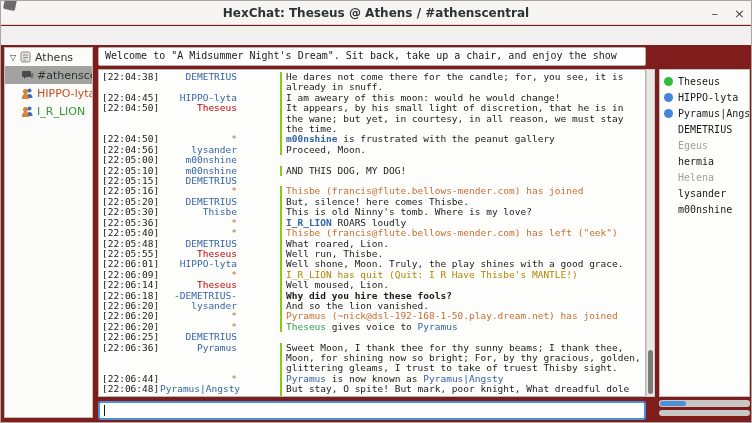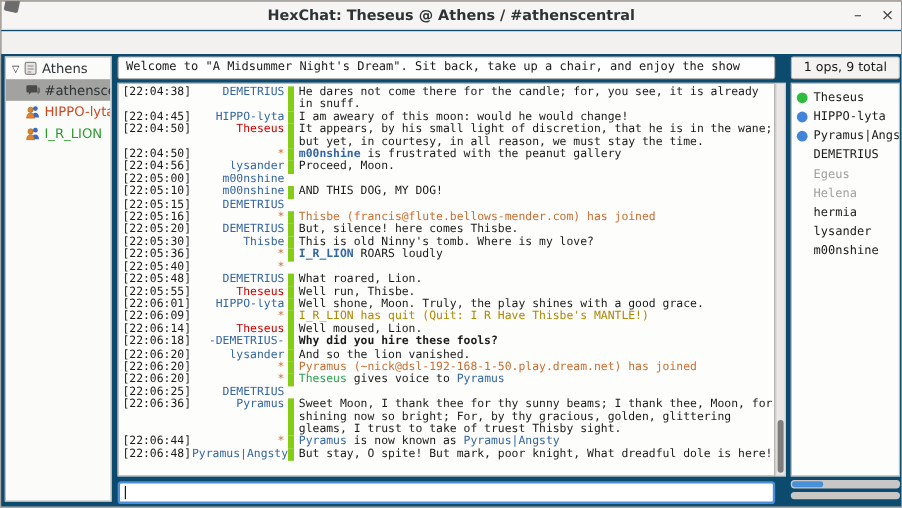--- a/index.html
+++ b/index.html
@@ -1,19 +1,19 @@
 <!DOCTYPE html>
 <html><head>
 <meta charset="utf-8">
 <style>
   * { margin:0; padding:0; box-sizing:border-box; }
   html,body { background:#d4d0cc; }
   .window {
     position:relative; width:752px; height:423px;
-    background:#0c4a6e; border:1px solid #a9a5a1;
+    background:#7f1d1d; border:1px solid #a9a5a1;
     font-family:"DejaVu Sans", sans-serif; color:#2e3436; overflow:hidden;
   }
   
   .titlebar {
     position:absolute; left:0; top:0; width:100%; height:24px;
     background:#f6f5f4; border-bottom:1px solid #dbd8d5;
     display:flex; align-items:center;
   }
   .app-icon { position:absolute; left:3px; top:-3px; width:12px; height:12px;
     background:#4a4a4a; border-radius:2px; transform:rotate(12deg); opacity:.8; }
@@ -47,21 +47,21 @@
   }
   .chat-area {
     position:absolute; left:97px; top:68px; width:548px; height:328px;
     background:#fdfdfc; border:1px solid #b9b7b4; overflow:hidden;
     font-family:"DejaVu Sans Mono", monospace; font-size:9.5px; line-height:10.4px;
     color:#1a1a1a; padding:2px 0 0 3px;
   }
   .msg-row { display:flex; align-items:stretch; }
   .msg-ts { width:58px; flex-shrink:0; white-space:nowrap; }
   .msg-nick { width:80px; flex-shrink:0; text-align:right; padding-right:3px; white-space:nowrap; overflow:hidden; }
-  .msg-body { flex:1; border-left:5px solid #84cc16; padding-left:4px; word-wrap:break-word; min-width:0; }
+  .msg-body { flex:1; border-left:2px solid #84cc16; padding-left:4px; word-wrap:break-word; min-width:0;margin-left:40px; }
   .vscroll {
     position:absolute; left:645px; top:68px; width:9px; height:328px;
     background:#e9e8e6; border:1px solid #cfcdca;
   }
   .vscroll-thumb { position:absolute; left:1px; width:5px; top:280px; height:44px;
     background:#7d7d7d; border-radius:3px; }
   .input-box {
     position:absolute; left:97px; top:400px; width:548px; height:19px;
     background:#ffffff; border:2px solid #4a90d9; border-radius:3px;
     font-family:"DejaVu Sans Mono", monospace; font-size:10px; padding:1px 4px;
@@ -211,20 +211,21 @@
         <span class="msg-body"><span style="color: rgb(26, 26, 26);">This is old Ninny's tomb. Where is my love?</span></span>
       </div>
       <div class="msg-row">
         <span class="msg-ts">[22:05:36]</span>
         <span class="msg-nick" style="color: rgb(200, 110, 50);">*</span>
         <span class="msg-body"><span style="color: rgb(52, 101, 164); font-weight: bold;">I_R_LION</span><span style="color: rgb(26, 26, 26);"> ROARS loudly</span></span>
       </div>
       <div class="msg-row">
         <span class="msg-ts">[22:05:40]</span>
         <span class="msg-nick" style="color: rgb(200, 110, 50);">*</span>
+        <span class="msg-body"><span style="color: rgb(200, 110, 50);">Thisbe (francis@flute.bellows-mender.com) has left ("eek")</span></span>
       </div>
       <div class="msg-row">
         <span class="msg-ts">[22:05:48]</span>
         <span class="msg-nick" style="color: rgb(52, 101, 164);">DEMETRIUS</span>
         <span class="msg-body"><span style="color: rgb(26, 26, 26);">What roared, Lion.</span></span>
       </div>
       <div class="msg-row">
         <span class="msg-ts">[22:05:55]</span>
         <span class="msg-nick" style="color: rgb(204, 0, 0);">Theseus</span>
         <span class="msg-body"><span style="color: rgb(26, 26, 26);">Well run, Thisbe.</span></span>
@@ -286,21 +287,20 @@
   </div>
   <div class="vscroll">
     <div class="vscroll-thumb"></div>
   </div>
 
   <div class="input-box">
     <span class="caret"></span>
     <span></span>
   </div>
 
-  <div class="ops-header">1 ops, 9 total</div>
   <div class="userlist">
     <div class="user-row">
         <span class="user-dot" style="background: rgb(46, 188, 60);"></span>
         <span class="user-name">Theseus</span>
       </div>
       <div class="user-row">
         <span class="user-dot" style="background: rgb(66, 133, 216);"></span>
         <span class="user-name">HIPPO-lyta</span>
       </div>
       <div class="user-row">
@@ -308,27 +308,27 @@
         <span class="user-name">Pyramus|Angsty</span>
       </div>
       <div class="user-row">
         <span class="user-dot" style="visibility: hidden;"></span>
         <span class="user-name">DEMETRIUS</span>
       </div>
       <div class="user-row away">
         <span class="user-dot" style="visibility: hidden;"></span>
         <span class="user-name">Egeus</span>
       </div>
+      <div class="user-row">
+        <span class="user-dot" style="visibility: hidden;"></span>
+        <span class="user-name">hermia</span>
+      </div>
       <div class="user-row away">
         <span class="user-dot" style="visibility: hidden;"></span>
         <span class="user-name">Helena</span>
-      </div>
-      <div class="user-row">
-        <span class="user-dot" style="visibility: hidden;"></span>
-        <span class="user-name">hermia</span>
       </div>
       <div class="user-row">
         <span class="user-dot" style="visibility: hidden;"></span>
         <span class="user-name">lysander</span>
       </div>
       <div class="user-row">
         <span class="user-dot" style="visibility: hidden;"></span>
         <span class="user-name">m00nshine</span>
       </div>
   </div>

